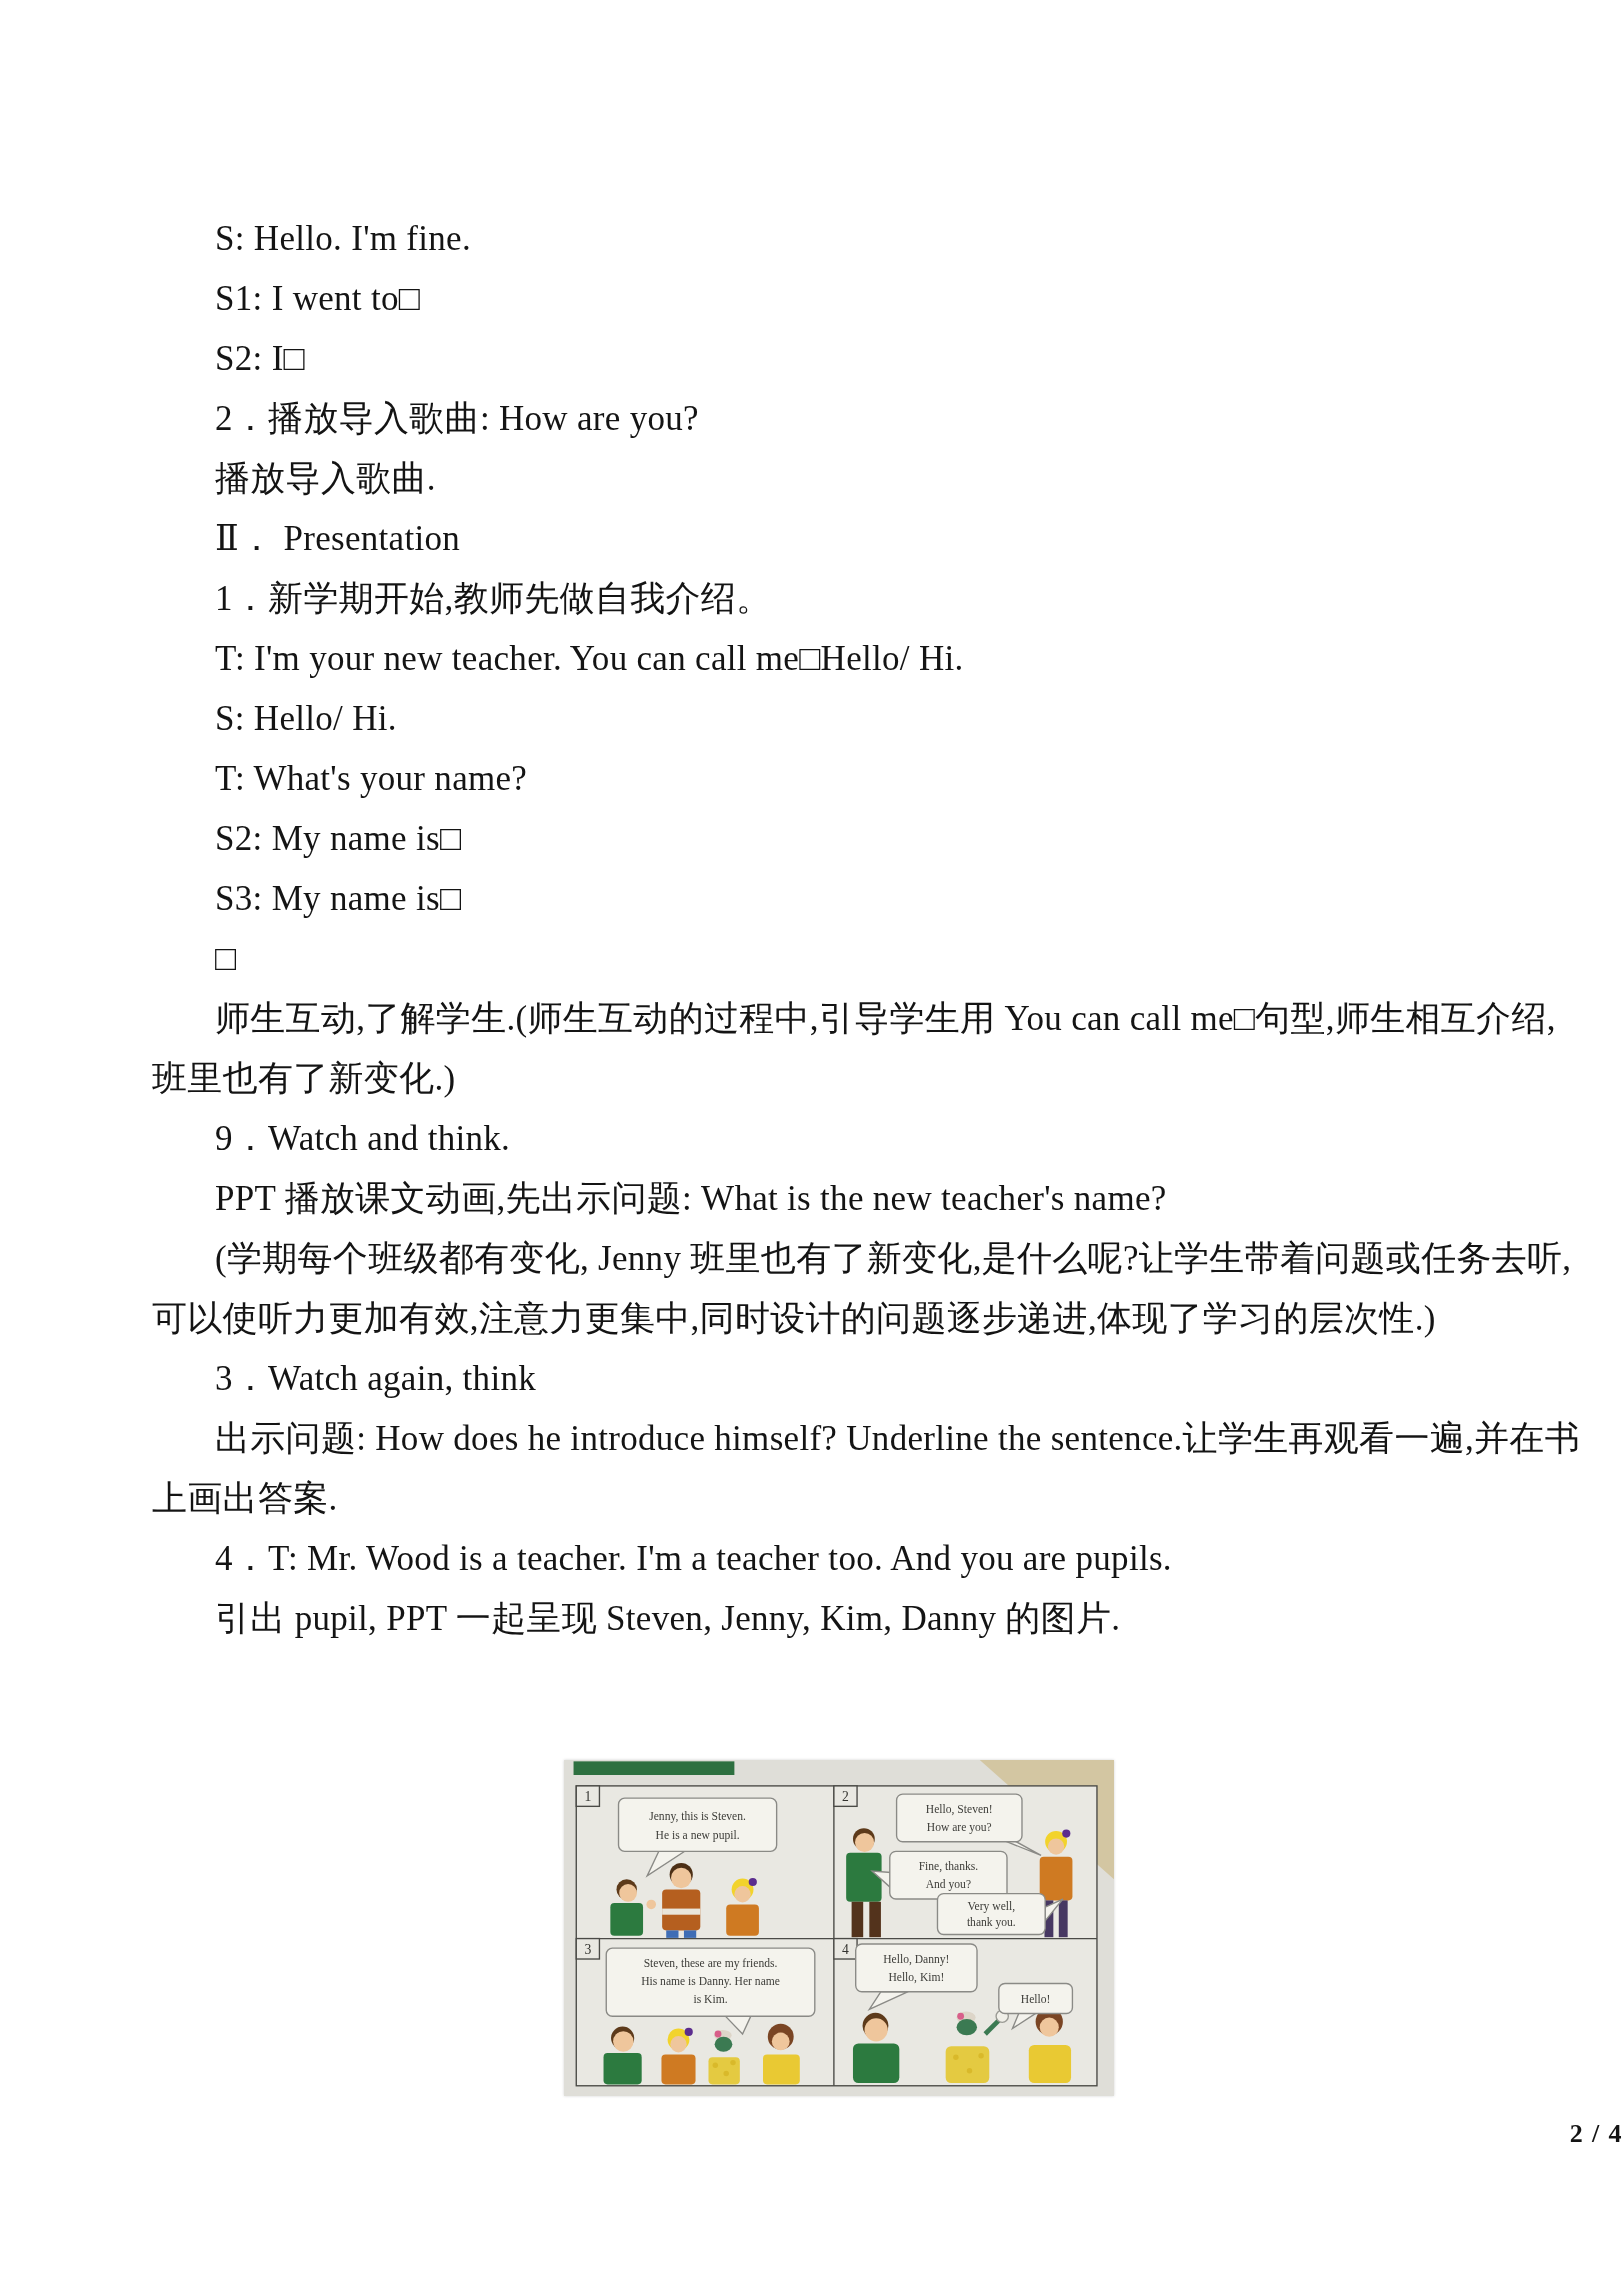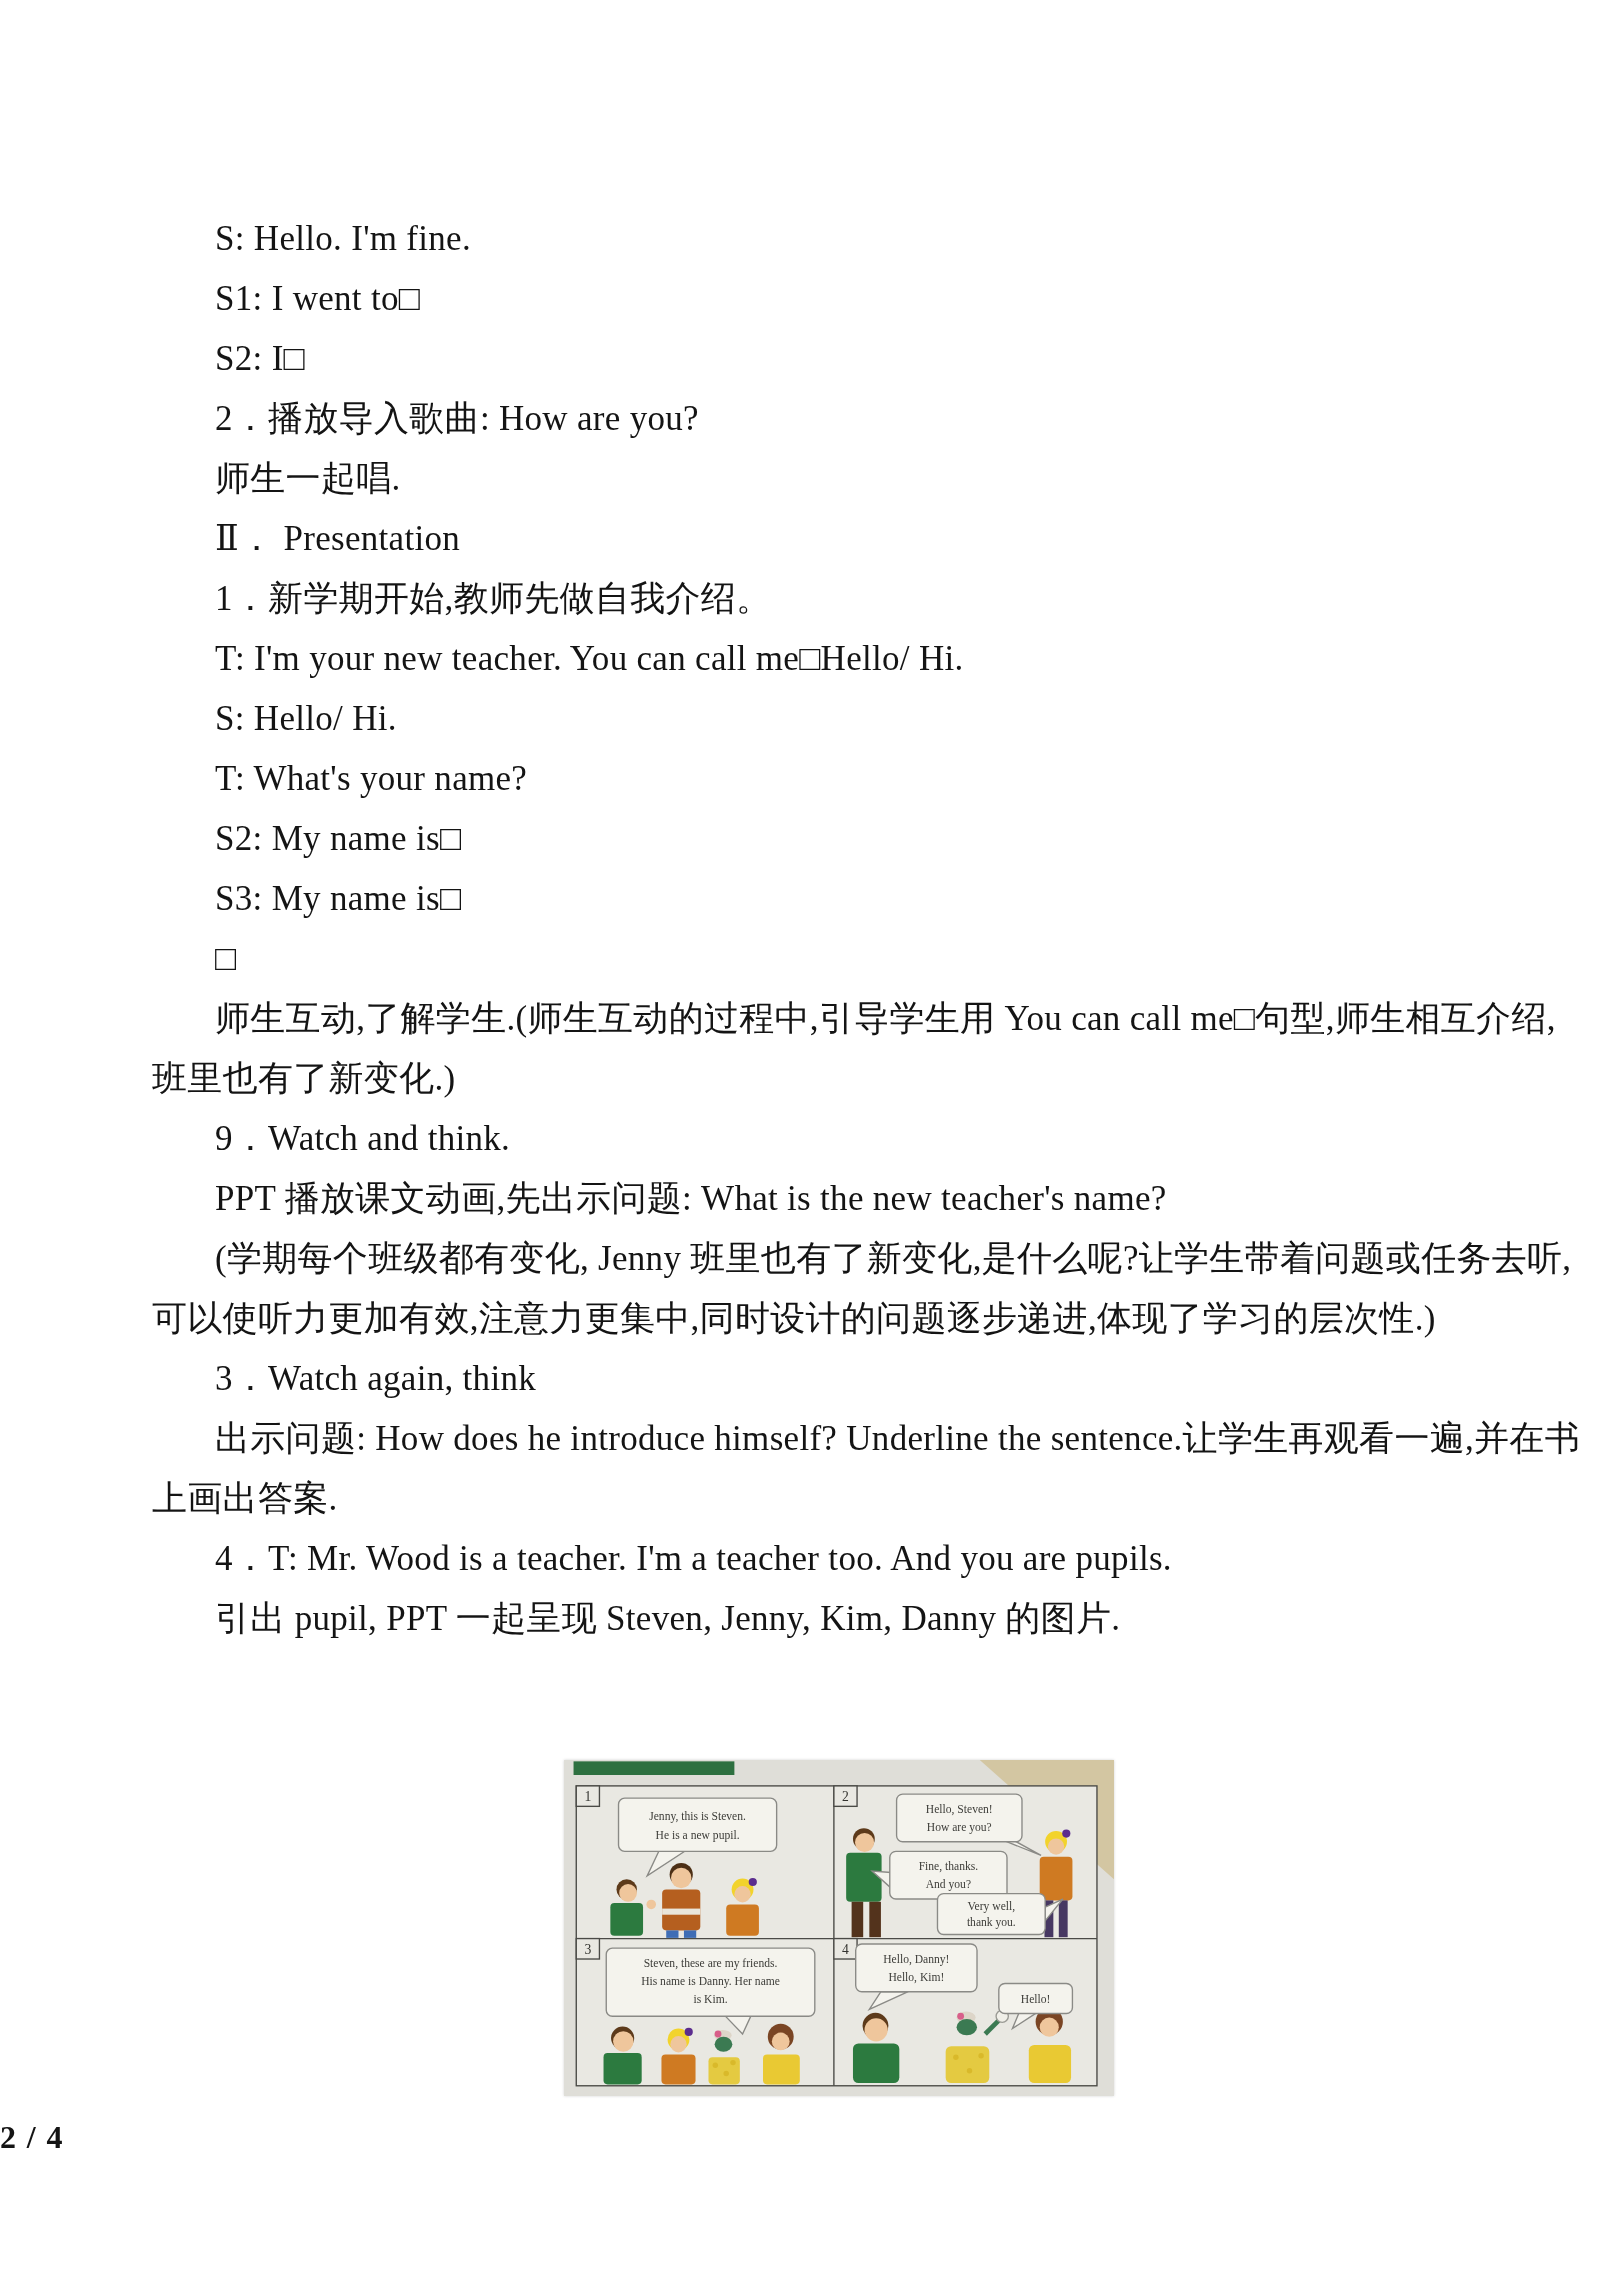--- a/index.html
+++ b/index.html
@@ -30,22 +30,22 @@
     left:564px;top:1760px;
     width:550px;height:336px;
     background:#dfded8;
     box-shadow:0 0 2.7px rgba(0,0,0,0.18);
   }
   .photo svg{display:block;}
   .footer{
     position:absolute;
     left:0;top:2119px;
     width:100%;
-    text-align:left;
-    font-size:32px;
+    text-align:right;
+    font-size:26px;
     font-weight:bold;
     letter-spacing:1.4px;
   }
   .bubble-text{
     font-family:"Liberation Serif","DejaVu Serif",serif;
     font-size:17px;
     fill:#3c3c38;
   }
   .panel-num{
     font-family:"Liberation Serif","DejaVu Serif",serif;
@@ -56,21 +56,21 @@
 </head>
 <body>
 
 <div class="page">
 
   <div class="textblock">
     <div class="line ind">S: Hello. I'm fine.</div>
     <div class="line ind">S1: I went to□</div>
     <div class="line ind">S2: I□</div>
     <div class="line ind">2．播放导入歌曲: How are you?</div>
-    <div class="line ind">师生一起唱.</div>
+    <div class="line ind">播放导入歌曲.</div>
     <div class="line ind">Ⅱ． Presentation</div>
     <div class="line ind">1．新学期开始,教师先做自我介绍。</div>
     <div class="line ind">T: I'm your new teacher. You can call me□Hello/ Hi.</div>
     <div class="line ind">S: Hello/ Hi.</div>
     <div class="line ind">T: What's your name?</div>
     <div class="line ind">S2: My name is□</div>
     <div class="line ind">S3: My name is□</div>
     <div class="line ind">□</div>
     <div class="line ind">师生互动,了解学生.(师生互动的过程中,引导学生用 You can call me□句型,师生相互介绍,</div>
     <div class="line noind">班里也有了新变化.)</div>

